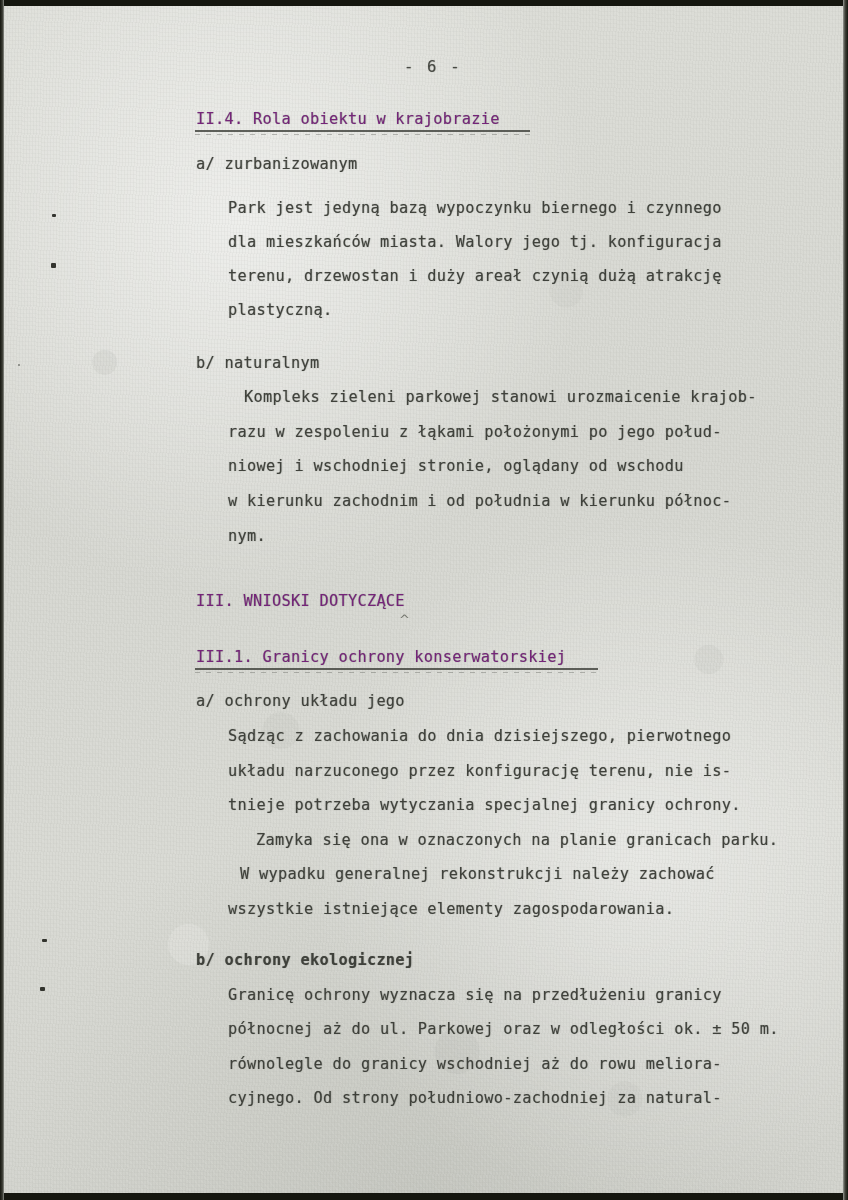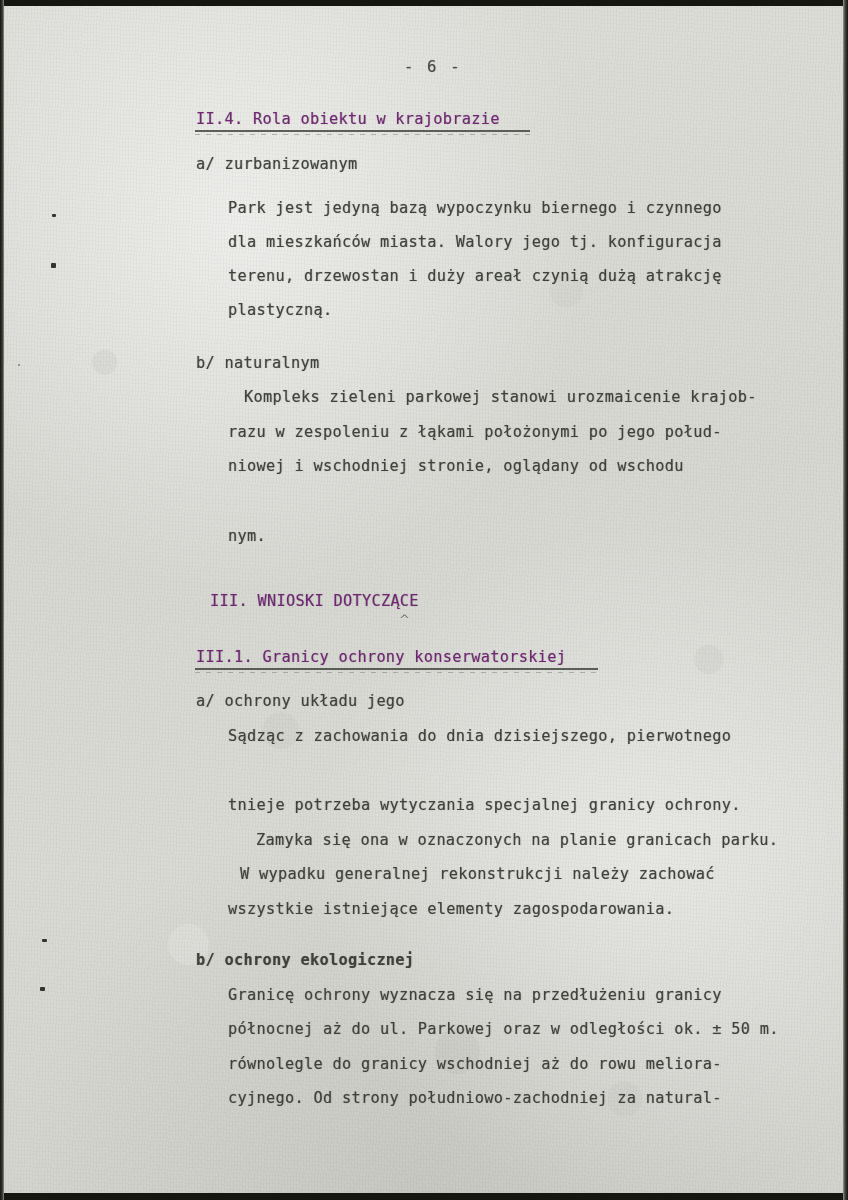--- a/index.html
+++ b/index.html
@@ -135,31 +135,33 @@
   <div class="t" style="left:228px; top:201px;">Park jest jedyną bazą wypoczynku biernego i czynnego</div>
   <div class="t" style="left:228px; top:235px;">dla mieszkańców miasta. Walory jego tj. konfiguracja</div>
   <div class="t" style="left:228px; top:269px;">terenu, drzewostan i duży areał czynią dużą atrakcję</div>
   <div class="t" style="left:228px; top:303px;">plastyczną.</div>
 
   <div class="t" style="left:196px; top:356px;">b/ naturalnym</div>
 
   <div class="t" style="left:244px; top:390px;">Kompleks zieleni parkowej stanowi urozmaicenie krajob-</div>
   <div class="t" style="left:228px; top:425px;">razu w zespoleniu z łąkami położonymi po jego połud-</div>
   <div class="t" style="left:228px; top:459px;">niowej i wschodniej stronie, oglądany od wschodu</div>
+  <div class="t" style="left:228px; top:494px;">w kierunku zachodnim i od południa w kierunku północ-</div>
   <div class="t" style="left:228px; top:529px;">nym.</div>
 
-  <div class="t hd" style="left:210px; top:594px;text-align:right;">III. WNIOSKI DOTYCZĄCE</div>
+  <div class="t hd" style="left:196px; top:594px;text-align:right;">III. WNIOSKI DOTYCZĄCE</div>
   <div class="caret" style="left:399px; top:612px;">^</div>
 
   <div class="t hd" style="left:196px; top:650px;">III.1. Granicy ochrony konserwatorskiej</div>
   <div class="hd-underline" style="left:195px; top:668px; width:403px;"></div>
 
   <div class="t" style="left:196px; top:694px;">a/ ochrony układu jego</div>
 
   <div class="t" style="left:228px; top:729px;">Sądząc z zachowania do dnia dzisiejszego, pierwotnego</div>
+  <div class="t" style="left:228px; top:764px;">układu narzuconego przez konfigurację terenu, nie is-</div>
   <div class="t" style="left:228px; top:798px;">tnieje potrzeba wytyczania specjalnej granicy ochrony.</div>
   <div class="t" style="left:228px; top:833px;margin-left:28px;">Zamyka się ona w oznaczonych na planie granicach parku.</div>
   <div class="t" style="left:228px; top:867px;margin-left:12px;">W wypadku generalnej rekonstrukcji należy zachować</div>
   <div class="t" style="left:228px; top:902px;">wszystkie istniejące elementy zagospodarowania.</div>
 
   <div class="t" style="left:196px; top:953px;font-weight:bold;">b/ ochrony ekologicznej</div>
 
   <div class="t" style="left:228px; top:988px;">Granicę ochrony wyznacza się na przedłużeniu granicy</div>
   <div class="t" style="left:228px; top:1022px;">północnej aż do ul. Parkowej oraz w odległości ok. ± 50 m.</div>
   <div class="t" style="left:228px; top:1057px;">równolegle do granicy wschodniej aż do rowu meliora-</div>

